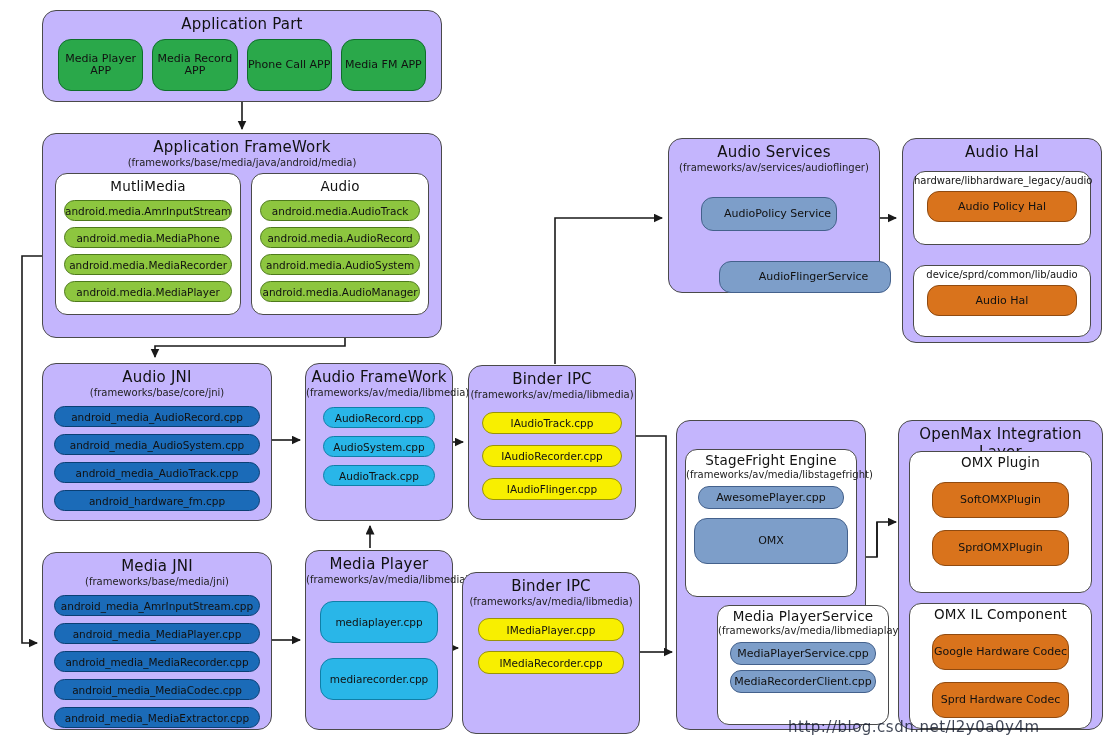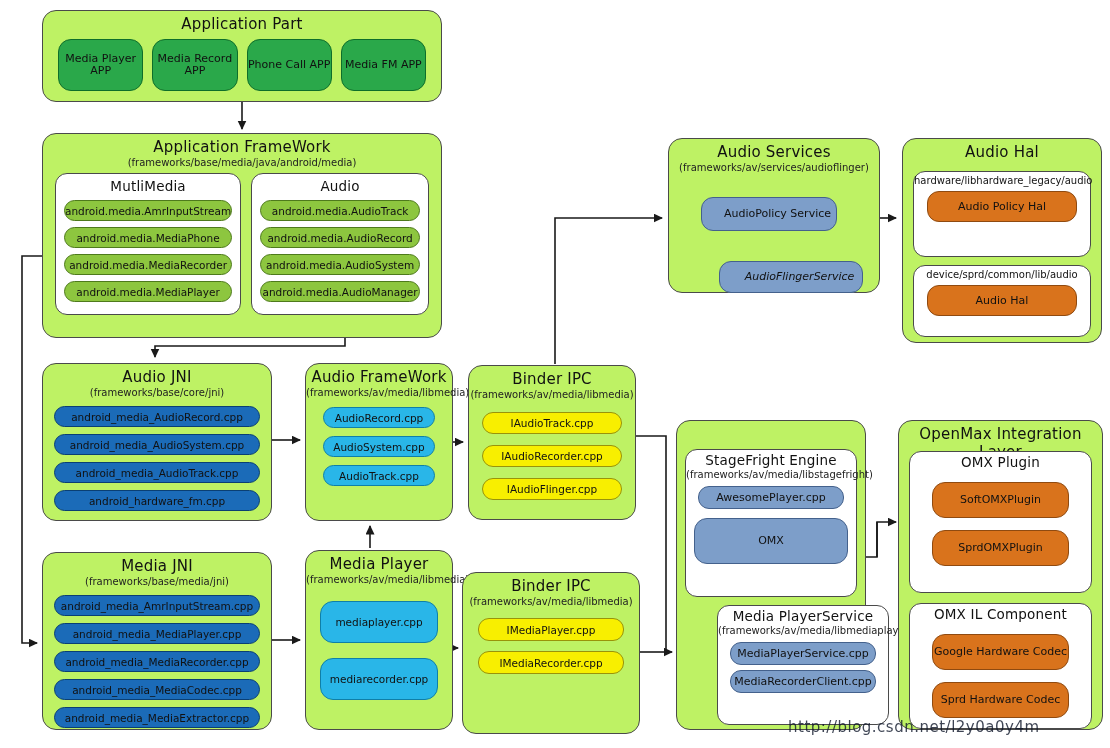--- a/index.html
+++ b/index.html
@@ -1,19 +1,19 @@
 <!DOCTYPE html>
 <html style="--green: #2aa84a; --light_green: #8dc63f; --blue: #1b6bb8; --cyan: #29b6e8; --yellow: #f8ef00; --blue_gray: #7d9ec9; --orange: #d9731c; --line: #1a1a1a;"><head>
 <meta charset="utf-8">
 <style>
   html,body{margin:0;padding:0;background:#fff;}
   .stage{position:relative;width:1110px;height:748px;background:#fff;
          font-family:"DejaVu Sans",sans-serif;color:#111;overflow:hidden;}
   svg.connectors{position:absolute;left:0;top:0;width:1110px;height:748px;pointer-events:none;}
-  .box{position:absolute;background:#bef264;border:1.4px solid #4a4a4a;border-radius:14px;box-sizing:border-box;}
+  .box{position:absolute;background:#c4b5fd;border:1.4px solid #4a4a4a;border-radius:14px;box-sizing:border-box;}
   .subbox{border:1.2px solid #4a4a4a;border-radius:12px;box-sizing:border-box;background:#fff;}
   .title{text-align:center;font-size:15px;margin-top:4px;letter-spacing:.2px;}
   .title.sm{font-size:13.5px;margin-top:2px;}
   .subtitle{text-align:center;font-size:10px;line-height:12px;color:#222;margin-top:1px;}
   .pill{display:flex;align-items:center;justify-content:center;text-align:center;
         border-radius:11px;border:1.2px solid;font-size:10.5px;line-height:12px;
         box-sizing:border-box;white-space:nowrap;overflow:hidden;}
   .pill.wrap{white-space:normal;}
   .green {background:var(--green,#2aa84a);border-color:#0e6e2a;}
   .lgreen{background:var(--light_green,#8dc63f);border-color:#4e7a1c;}
@@ -43,25 +43,25 @@
   #mediaPlayer .pill{height:42px;margin:15px 14px;border-radius:13px;}
 
   #binderTop{left:468px;top:365px;width:168px;height:155px;}
   #binderTop .pill{height:22px;margin:11px 13px;}
   #binderBottom{left:462px;top:572px;width:178px;height:162px;}
   #binderBottom .pill{height:23px;margin:10px 15px;}
 
   #audioServices{left:668px;top:138px;width:212px;height:155px;}
   #audioServices .pill{position:absolute;border-radius:12px;font-size:11px;padding-left:17px;}
   #audioServices .policy {left:32px;top:58px;width:136px;height:34px;}
-  #audioServices .flinger{left:50px;top:122px;width:144px;height:32px;font-style:italic;}
+  #audioServices .flinger{left:50px;top:122px;width:172px;height:32px;}
 
   #audioHal{left:902px;top:138px;width:200px;height:205px;}
   #audioHal .halsub{position:absolute;left:10px;width:178px;}
-  #audioHal .hs1{top:32px;height:86px;}
+  #audioHal .hs1{top:32px;height:74px;}
   #audioHal .hs2{top:126px;height:72px;}
   #audioHal .hlabel{text-align:center;font-size:10px;line-height:12px;margin-top:3px;}
   #audioHal .pill{height:31px;margin:4px 13px;border-radius:12px;font-size:11px;}
 
   #mmFW{left:676px;top:420px;width:190px;height:310px;}
   #mmFW .sfe{position:absolute;left:8px;top:28px;width:172px;height:148px;}
   #mmFW .mps{position:absolute;left:8px;top:184px;width:172px;height:120px;margin-left:32px;}
   #mmFW .pill{height:23px;margin:5px 12px;font-size:11px;}
   #mmFW .omx{height:46px;margin:9px 8px;border-radius:13px;}
 

